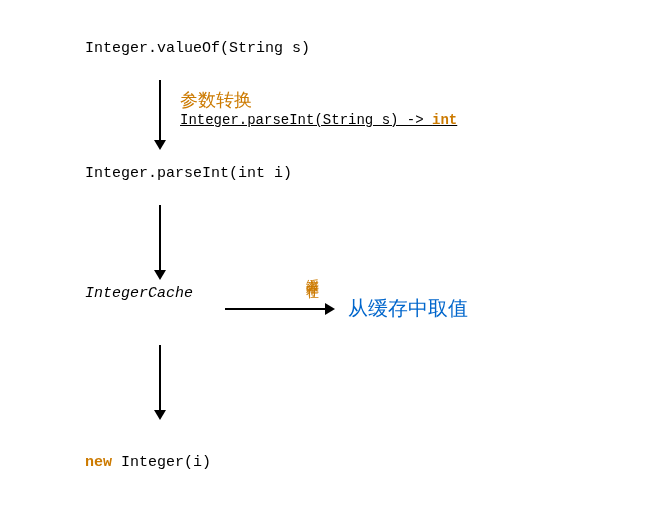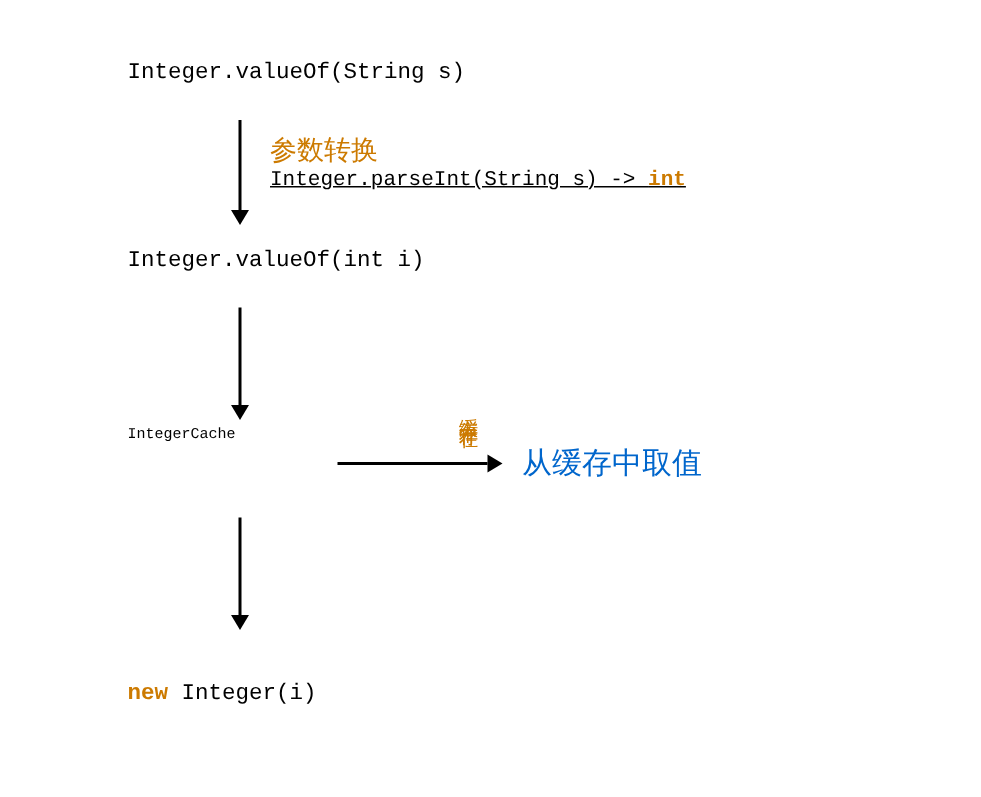--- a/index.html
+++ b/index.html
@@ -87,43 +87,44 @@
 
     .label-blue {
       position: absolute;
       font-size: 13px;
       color: #0066cc;
       white-space: nowrap;
     }
 
     .cache-node {
       position: absolute;
-      font-size: 10px;
+      font-size: 15px;
       color: #000;
+      font-style: italic;
     }
   </style>
 </head>
 <body>
 
 <div class="diagram">
 
   <div class="node" style="left: 85px; top: 40px;">Integer.valueOf(String s)</div>
 
   <div class="arrow-v" style="left: 154px; top: 80px;">
     <div class="line" style="height: 60px;"></div>
     <div class="head"></div>
   </div>
 
   <div class="label" style="left: 180px; top: 88px;">参数转换</div>
 
   <div class="label-black" style="left: 180px; top: 112px; font-size:14px;text-decoration:underline;">
     <span>Integer.parseInt(String s)  -&gt; </span><span class="node-keyword">int</span>
   </div>
 
-  <div class="node" style="left: 85px; top: 165px;">Integer.valueOf(int i)</div>
+  <div class="node" style="left: 85px; top: 165px;">Integer.parseInt(int i)</div>
 
   <div class="arrow-v" style="left: 154px; top: 205px;">
     <div class="line" style="height: 65px;"></div>
     <div class="head"></div>
   </div>
 
   <div class="cache-node" style="left: 85px; top: 285px;">
     <div>IntegerCache</div>
   </div>
 

